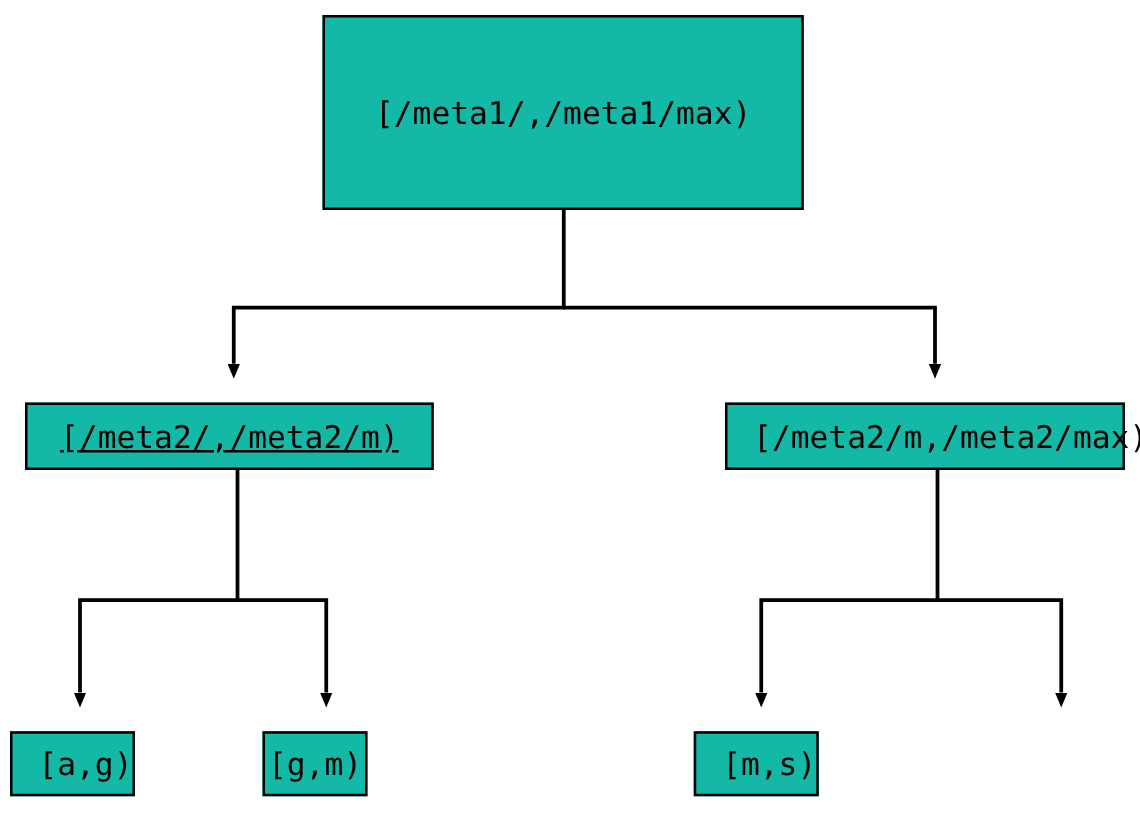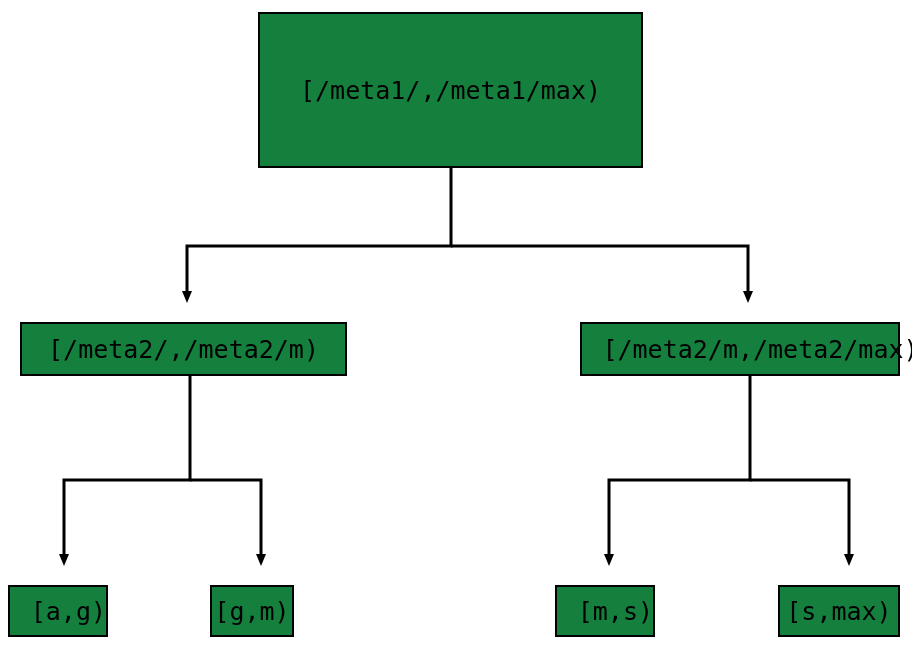--- a/index.html
+++ b/index.html
@@ -22,34 +22,34 @@
     position: absolute;
     left: 0;
     top: 0;
     width: 912px;
     height: 652px;
   }
   .node {
     position: absolute;
     box-sizing: border-box;
     border: 2px solid #000000;
-    background: #15803d;
+    background: #14b8a6;
     display: flex;
     align-items: center;
     justify-content: center;
     text-align: center;
   }
   .node-label {
     font-family: "DejaVu Sans Mono", monospace;
     color: #000000;
     white-space: pre;
     letter-spacing: 0px;
   }
   .node-root   { left: 258px; top: 12px;  width: 385px; height: 156px; }
-  .node-mid-l  { left: 20px;  top: 322px; width: 327px; height: 54px;  }
+  .node-mid-l  { left: 20px;  top: 322px; width: 327px; height: 54px; text-decoration: underline;  }
   .node-mid-r  { left: 580px; top: 322px; width: 320px; height: 54px; padding-left: 41px;  }
   .node-leaf   { top: 585px; height: 52px; }
   .node-leaf-1 { left: 8px;   width: 100px; justify-content: flex-end; }
   .node-leaf-2 { left: 210px; width: 84px;  }
   .node-leaf-3 { left: 555px; width: 100px; justify-content: flex-end; }
   .node-leaf-4 { left: 778px; width: 122px; }
   .label-root  { font-size: 25px; }
   .label-mid   { font-size: 25px; }
   .label-leaf  { font-size: 25px; }
 </style>
@@ -104,17 +104,14 @@
   </div>
 
   <div class="node node-leaf node-leaf-2">
     <span class="node-label label-leaf">[g,m)</span>
   </div>
 
   <div class="node node-leaf node-leaf-3">
     <span class="node-label label-leaf">[m,s)</span>
   </div>
 
-  <div class="node node-leaf node-leaf-4">
-    <span class="node-label label-leaf">[s,max)</span>
-  </div>
 
 </div>
 
 </body></html>

